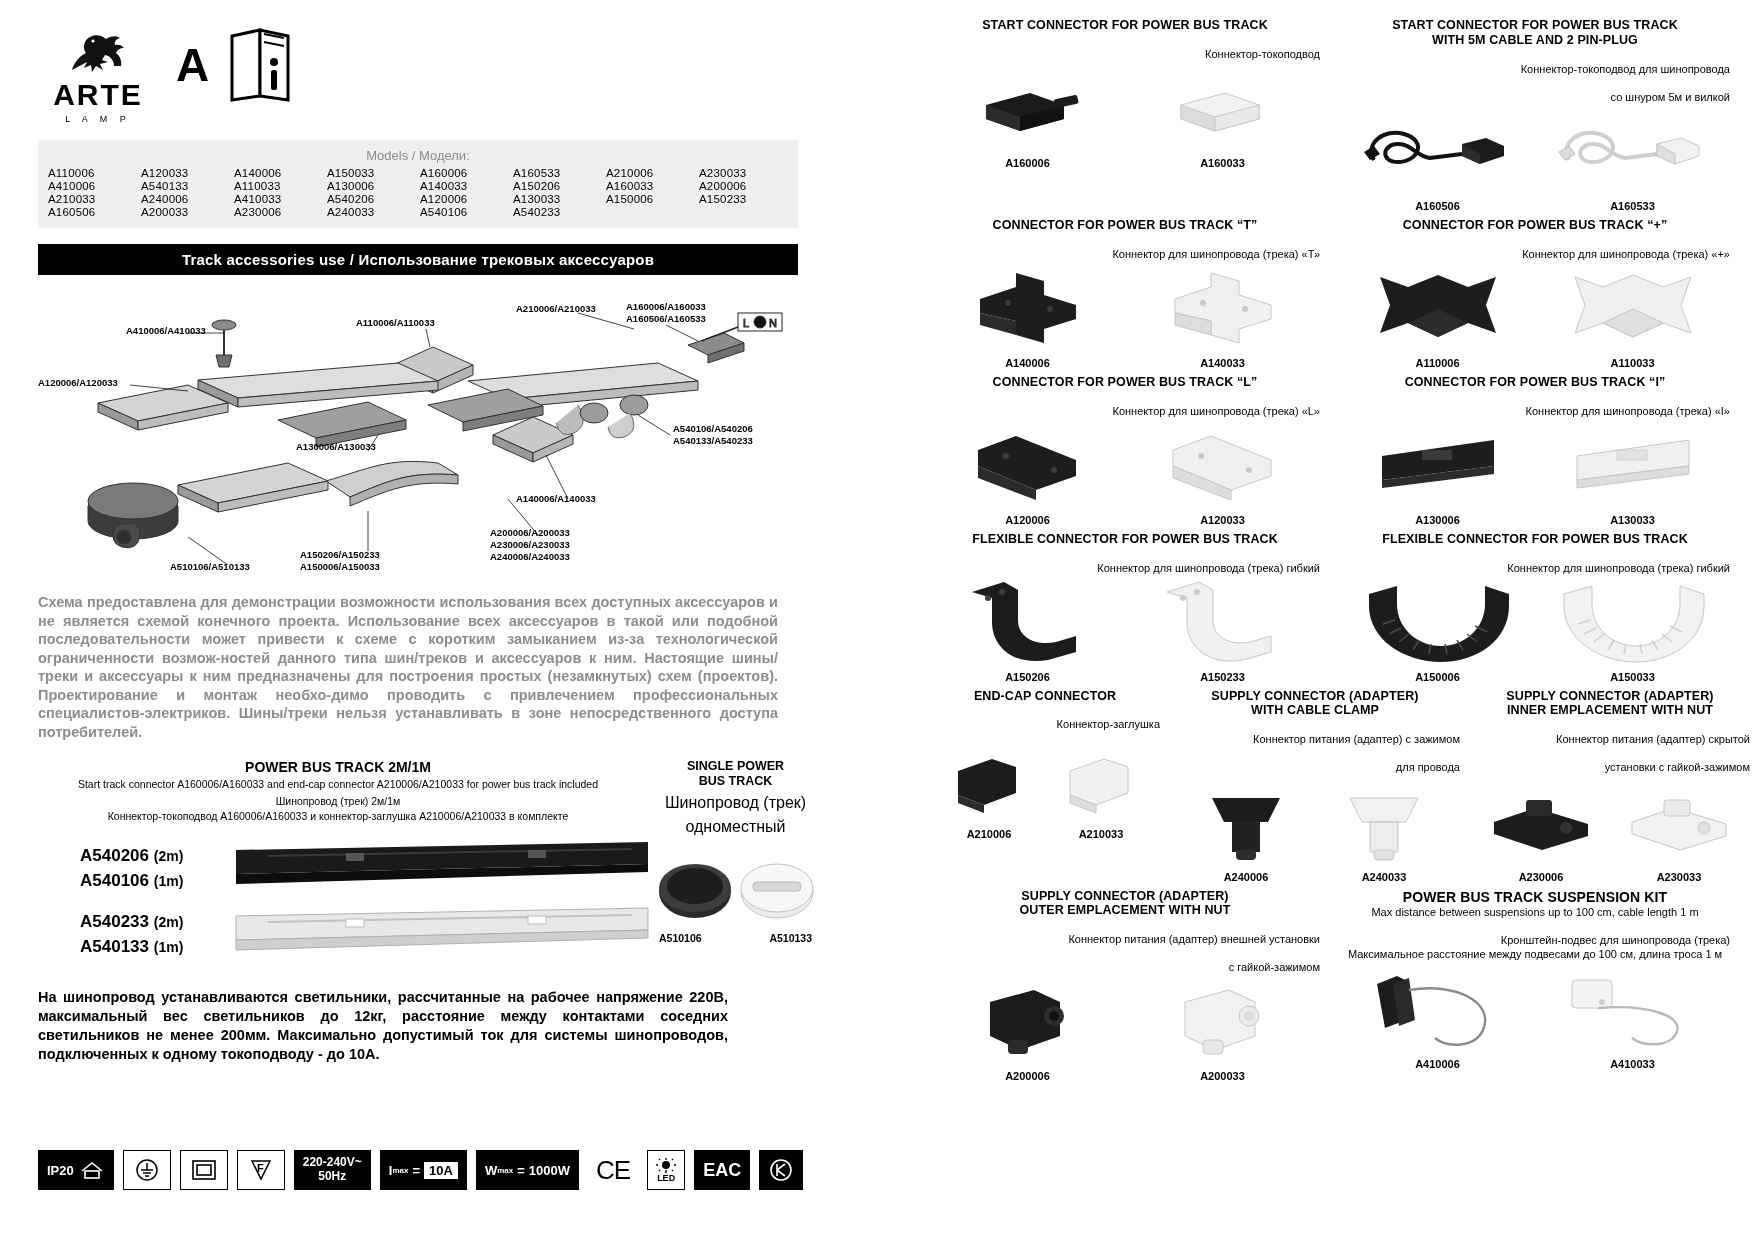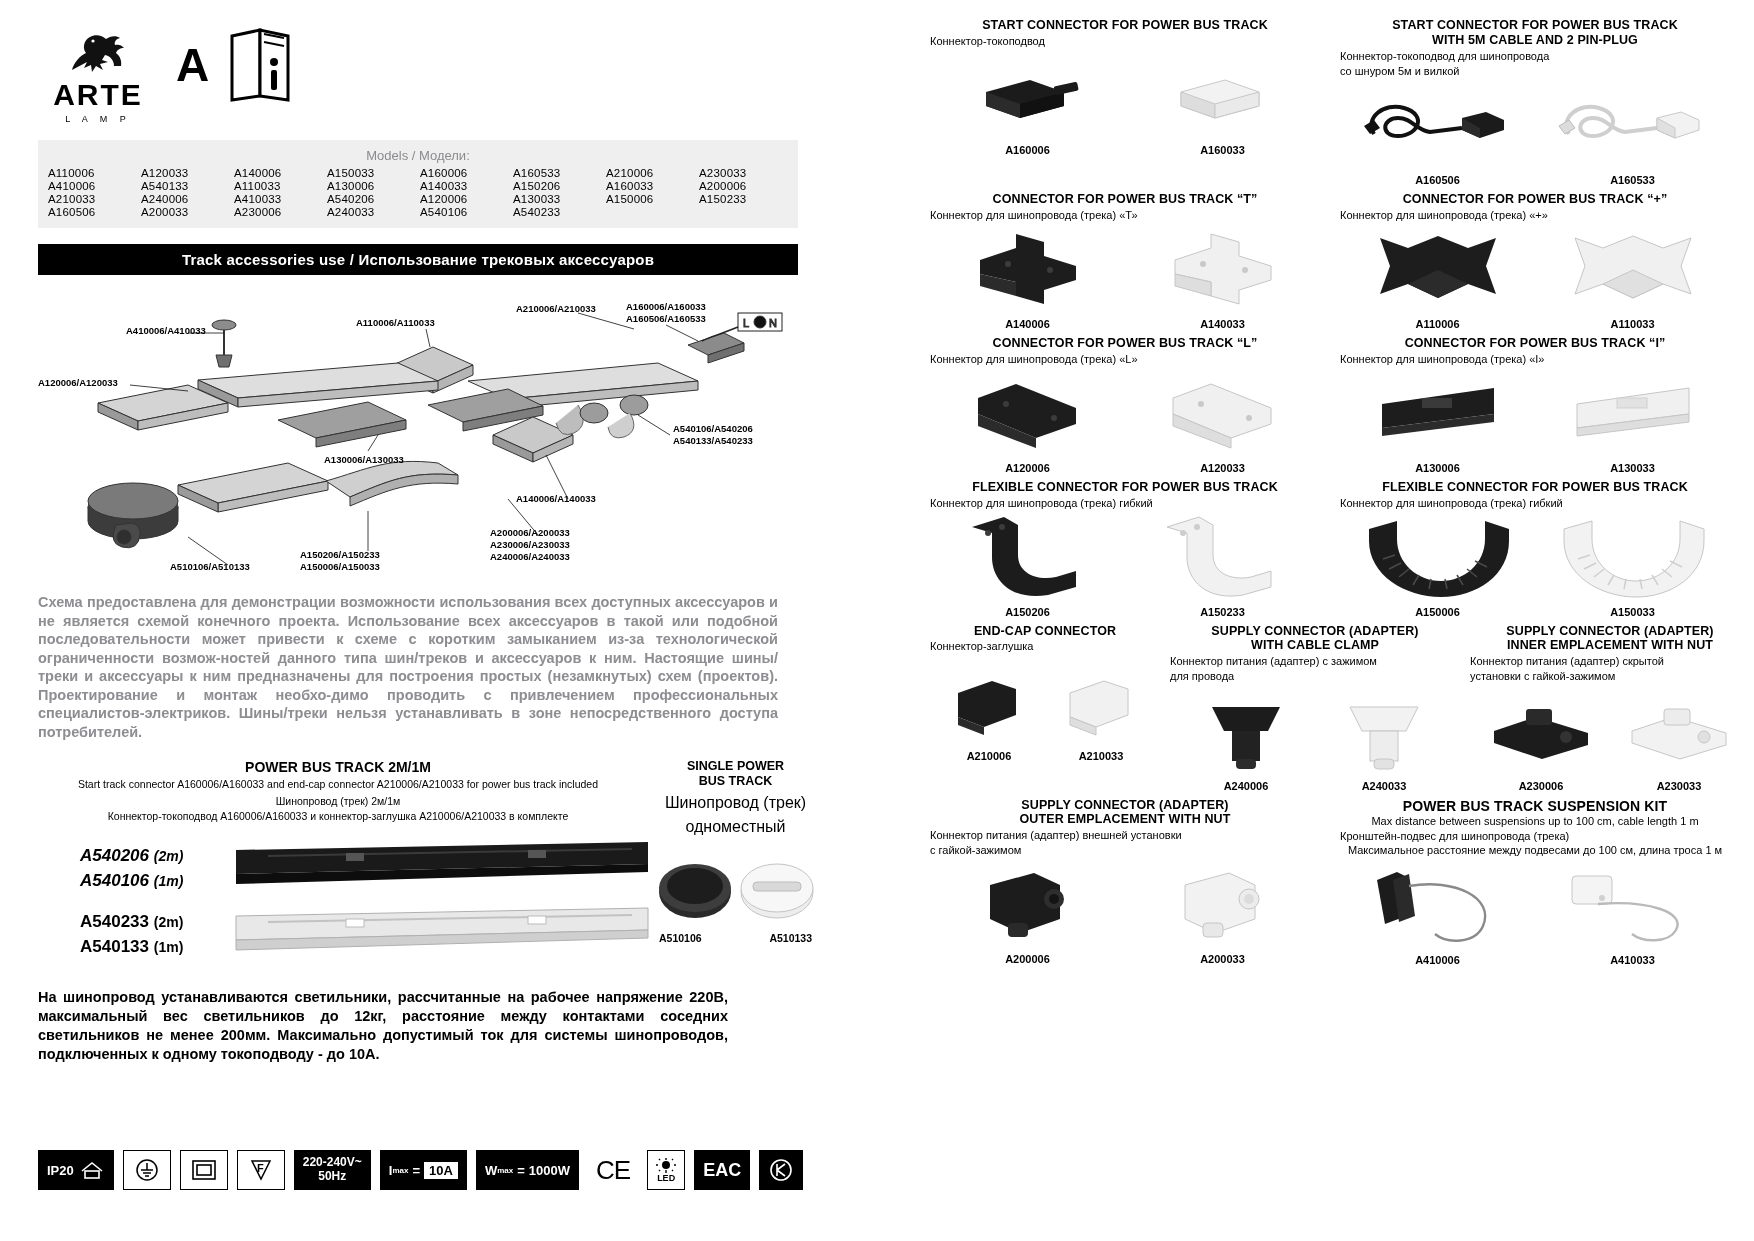--- a/index.html
+++ b/index.html
@@ -63,21 +63,21 @@
           padding:0 8px; font-size:13px; font-weight:700; }
   .ibox.dark { background:#000; color:#fff; border-color:#000; }
   .ibox .sub { font-size:8px; vertical-align:sub; }
   .nb { border:none; }
 
   
   .right { position:absolute; left:930px; top:18px; width:800px; }
   .grid2 { display:grid; grid-template-columns:390px 390px; column-gap:20px; }
   .item { margin-bottom:6px; }
   .it-title { text-align:center; font-size:12.5px; font-weight:700; line-height:1.18; letter-spacing:0.1px; }
-  .it-sub { text-align:left; font-size:11px; line-height:1.2; margin-top:2px; }
+  .it-sub { text-align:right; font-size:11px; line-height:1.2; margin-top:15px; }
   .it-note { text-align:center; font-size:11px; line-height:1.2; margin-top:1px; }
   .prods { display:flex; justify-content:center; gap:30px; align-items:flex-end; margin-top:6px; }
   .prod { width:165px; text-align:center; }
   .pimg { height:86px; display:flex; align-items:center; justify-content:center; }
   .pcode { font-size:11px; font-weight:700; margin-top:4px; }
 
   svg { display:block; }
 </style>
 </head>
 <body>
@@ -224,21 +224,21 @@
           <path d="M190 280 L150 252"></path>
           <path d="M330 266 L330 226"></path>
         </g>
       </svg>
       <div class="dlabel" style="left:88px;  top:40px;">A410006/A410033</div>
       <div class="dlabel" style="left:0px;   top:92px;">A120006/A120033</div>
       <div class="dlabel" style="left:318px; top:32px;">A110006/A110033</div>
       <div class="dlabel" style="left:478px; top:18px;">A210006/A210033</div>
       <div class="dlabel" style="left:588px; top:16px;">A160006/A160033</div>
       <div class="dlabel" style="left:588px; top:28px;">A160506/A160533</div>
-      <div class="dlabel" style="left:258px; top:169px;margin-left:28px;">A130006/A130033</div>
+      <div class="dlabel" style="left:258px; top:156px;">A130006/A130033</div>
       <div class="dlabel" style="left:635px; top:138px;">A540106/A540206</div>
       <div class="dlabel" style="left:635px; top:150px;">A540133/A540233</div>
       <div class="dlabel" style="left:478px; top:208px;">A140006/A140033</div>
       <div class="dlabel" style="left:452px; top:242px;">A200006/A200033</div>
       <div class="dlabel" style="left:452px; top:254px;">A230006/A230033</div>
       <div class="dlabel" style="left:452px; top:266px;">A240006/A240033</div>
       <div class="dlabel" style="left:132px; top:276px;">A510106/A510133</div>
       <div class="dlabel" style="left:262px; top:264px;">A150206/A150233</div>
       <div class="dlabel" style="left:262px; top:276px;">A150006/A150033</div>
     </div>
@@ -247,21 +247,21 @@
 
     <div class="track-sec">
       <div class="ts-left">
         <div class="ts-title">POWER BUS TRACK 2M/1M</div>
         <div class="ts-sub">Start track connector A160006/A160033 and end-cap connector A210006/A210033 for power bus track included</div>
         <div class="ts-sub2">Шинопровод (трек) 2м/1м</div>
         <div class="ts-sub">Коннектор-токоподвод A160006/A160033 и коннектор-заглушка A210006/A210033 в комплекте</div>
       </div>
 
       <div style="position:relative; height:150px;">
-        <div class="codes" style="position:absolute; left:42px; top:12px;font-style:italic;">
+        <div class="codes" style="position:absolute; left:42px; top:12px;">
           <div><span>A540206</span>
                <span class="sm">(2m)</span></div>
           <div><span>A540106</span>
                <span class="sm">(1m)</span></div>
         </div>
         <div class="codes" style="position:absolute; left:42px; top:78px;">
           <div><span>A540233</span>
                <span class="sm">(2m)</span></div>
           <div><span>A540133</span>
                <span class="sm">(1m)</span></div>

